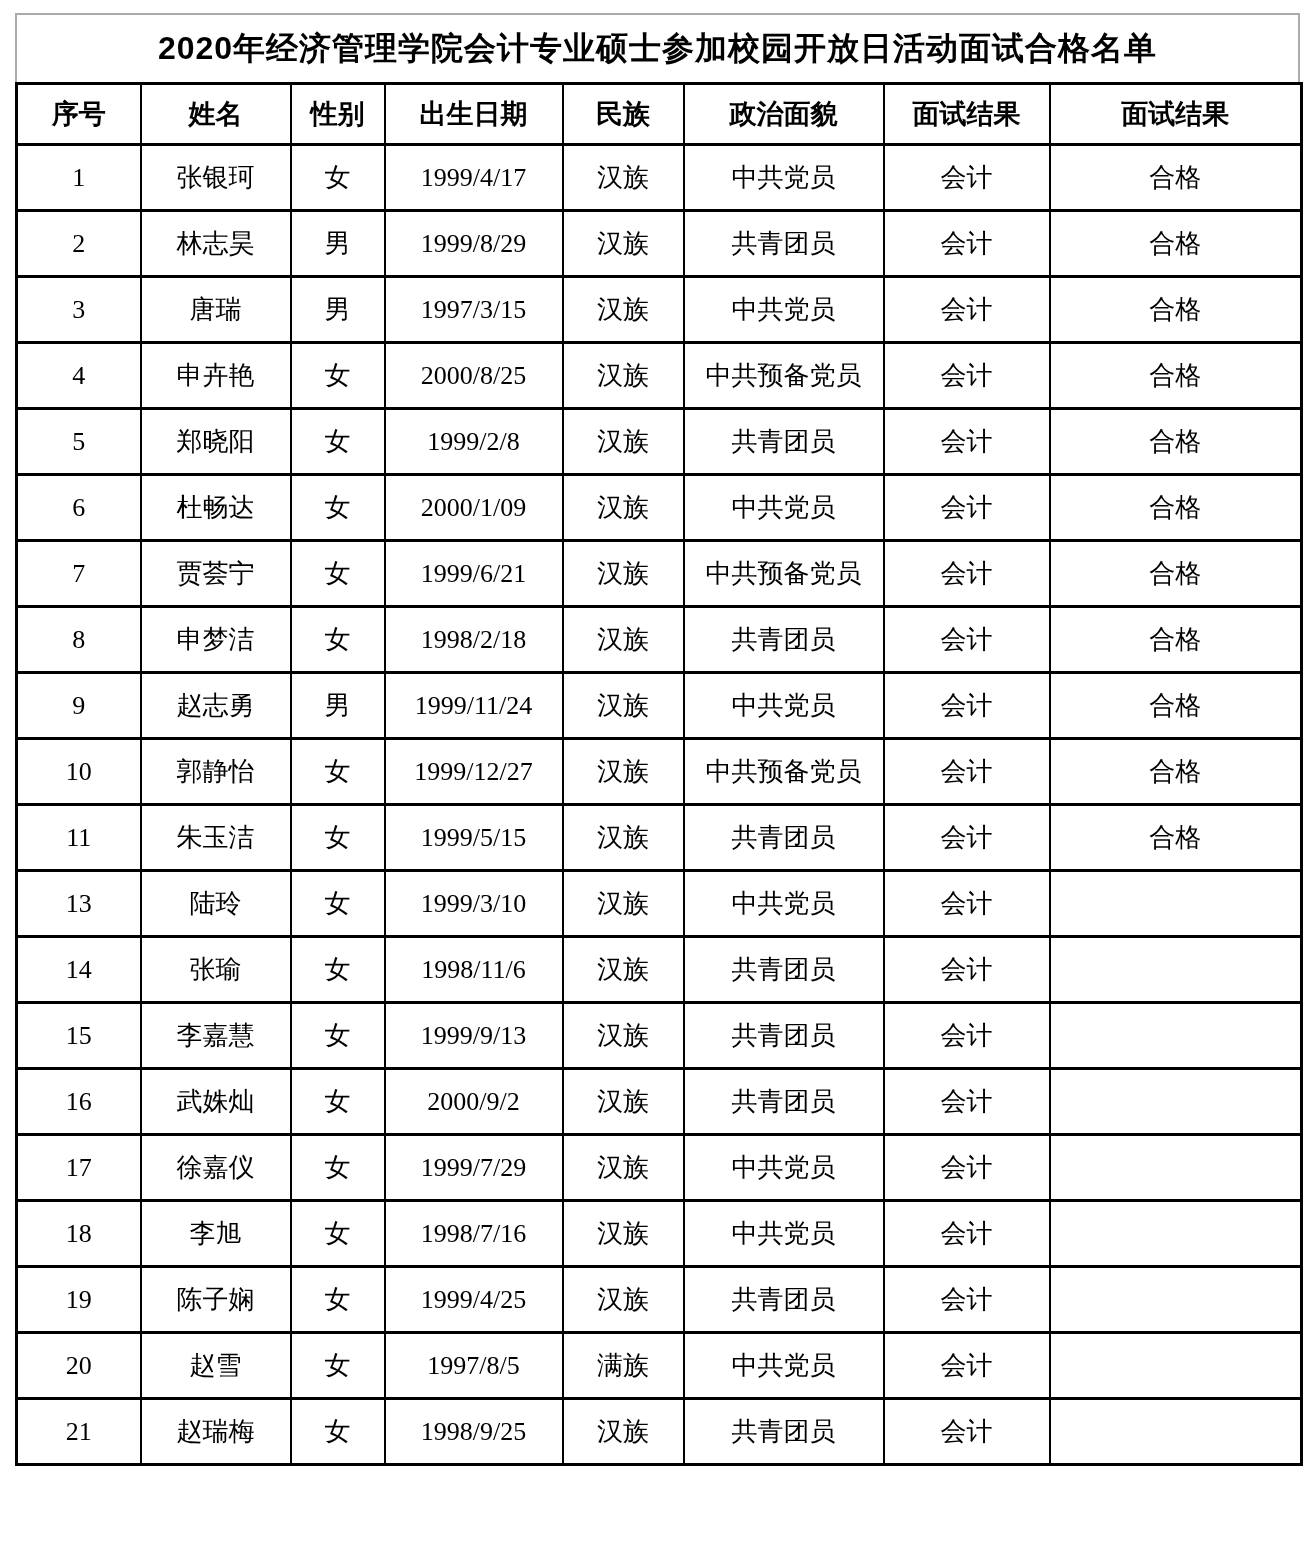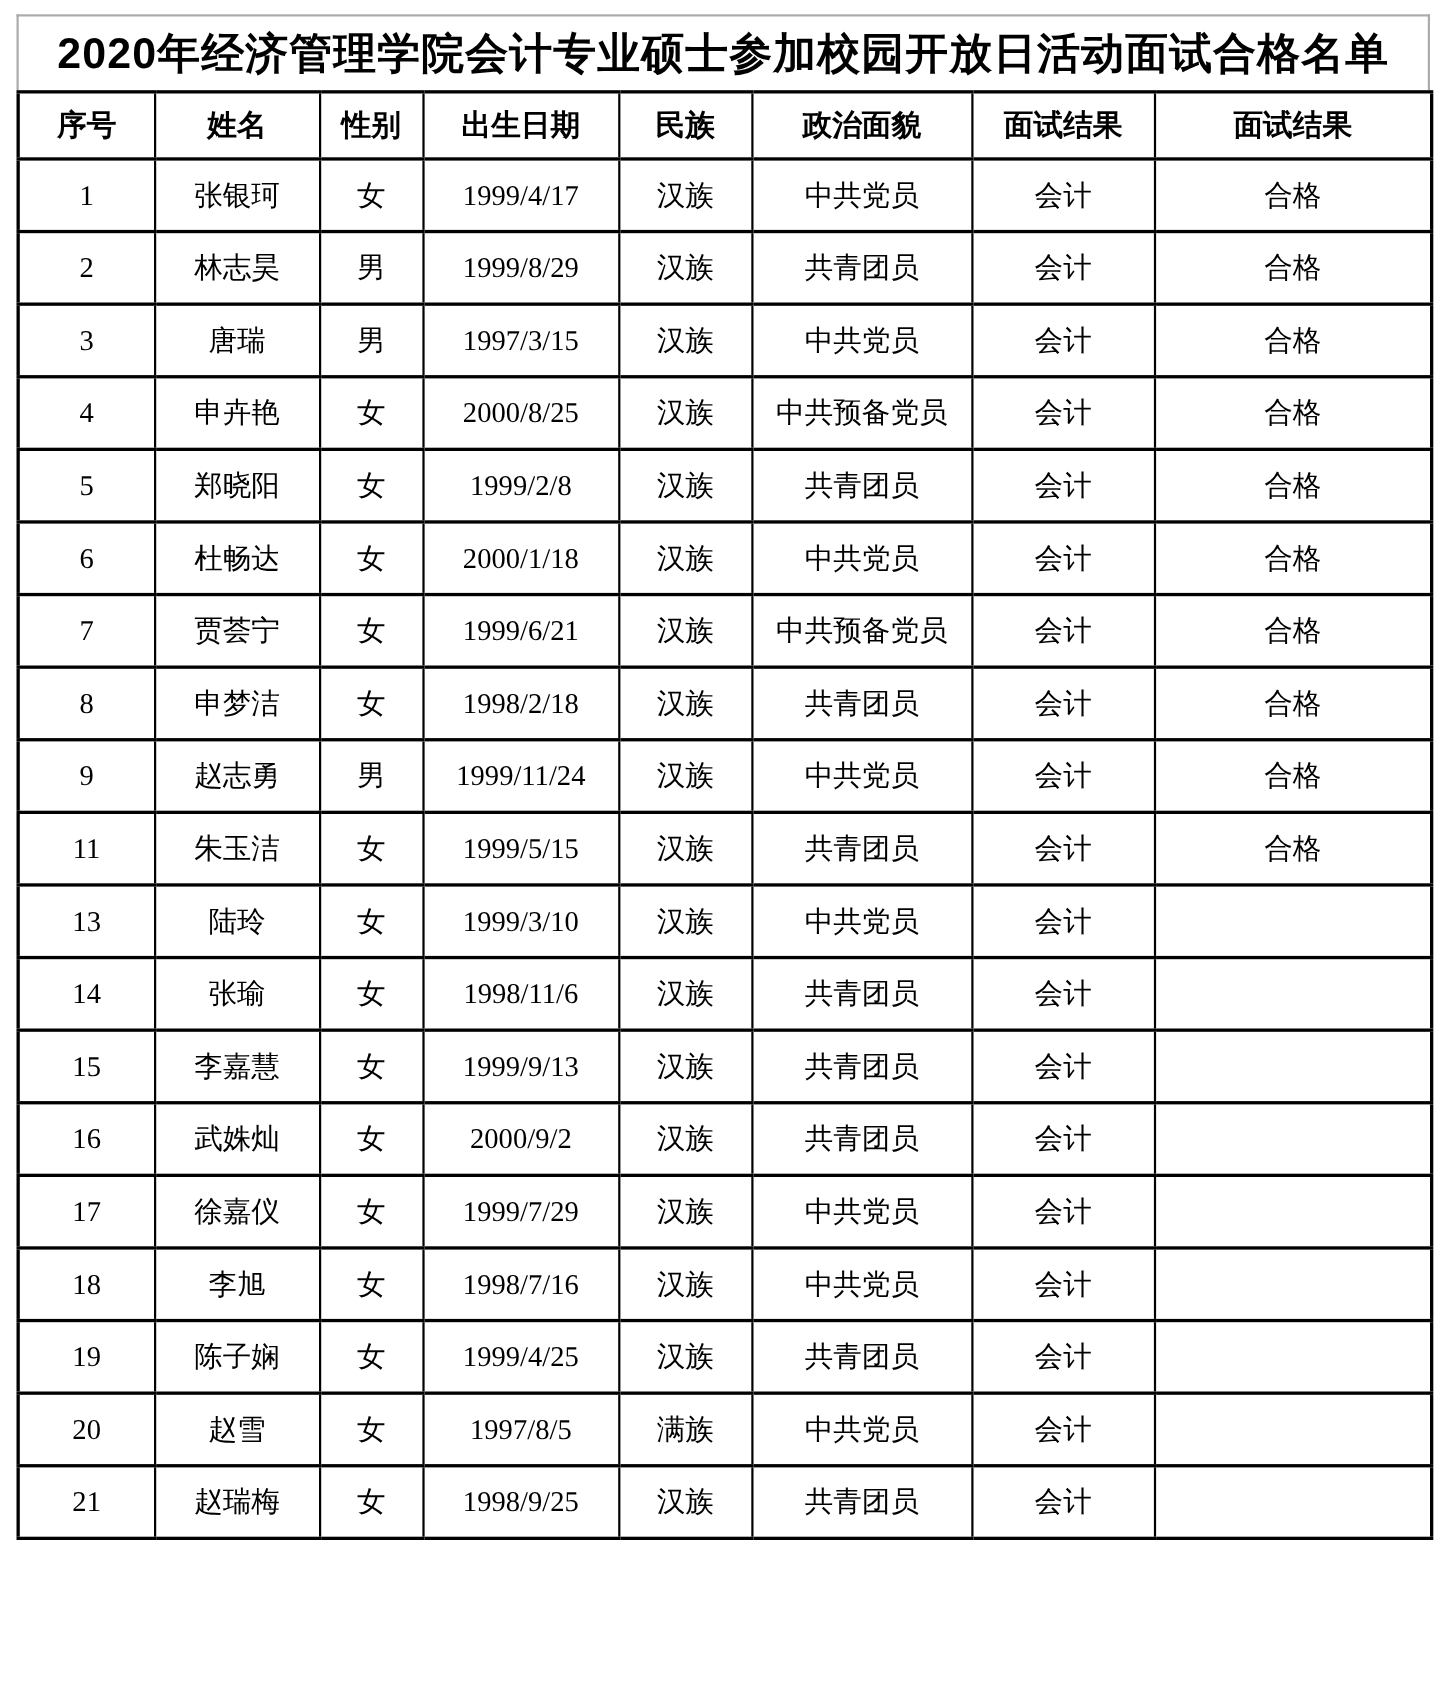--- a/index.html
+++ b/index.html
@@ -28,21 +28,21 @@
     box-sizing: border-box;
     width: 1285px;
     height: 69px;
     border: 2px solid #ababab;
     border-bottom: none;
     display: flex;
     align-items: center;
     justify-content: center;
     font-family: "Liberation Sans", "DejaVu Sans", sans-serif;
     font-weight: 700;
-    font-size: 39px;
+    font-size: 32px;
     letter-spacing: 1px;
     white-space: nowrap;
   }
   table.roster {
     width: 1285px;
     table-layout: fixed;
     border-collapse: collapse;
     border: 3px solid #000000;
   }
   table.roster th, table.roster td {
@@ -156,21 +156,21 @@
             <td>1999/2/8</td>
             <td>汉族</td>
             <td>共青团员</td>
             <td>会计</td>
             <td>合格</td>
           </tr>
           <tr>
             <td>6</td>
             <td>杜畅达</td>
             <td>女</td>
-            <td>2000/1/18</td>
+            <td>2000/1/09</td>
             <td>汉族</td>
             <td>中共党员</td>
             <td>会计</td>
             <td>合格</td>
           </tr>
           <tr>
             <td>7</td>
             <td>贾荟宁</td>
             <td>女</td>
             <td>1999/6/21</td>
@@ -193,20 +193,30 @@
             <td>9</td>
             <td>赵志勇</td>
             <td>男</td>
             <td>1999/11/24</td>
             <td>汉族</td>
             <td>中共党员</td>
             <td>会计</td>
             <td>合格</td>
           </tr>
           <tr>
+            <td>10</td>
+            <td>郭静怡</td>
+            <td>女</td>
+            <td>1999/12/27</td>
+            <td>汉族</td>
+            <td>中共预备党员</td>
+            <td>会计</td>
+            <td>合格</td>
+          </tr>
+          <tr>
             <td>11</td>
             <td>朱玉洁</td>
             <td>女</td>
             <td>1999/5/15</td>
             <td>汉族</td>
             <td>共青团员</td>
             <td>会计</td>
             <td>合格</td>
           </tr>
           <tr>

